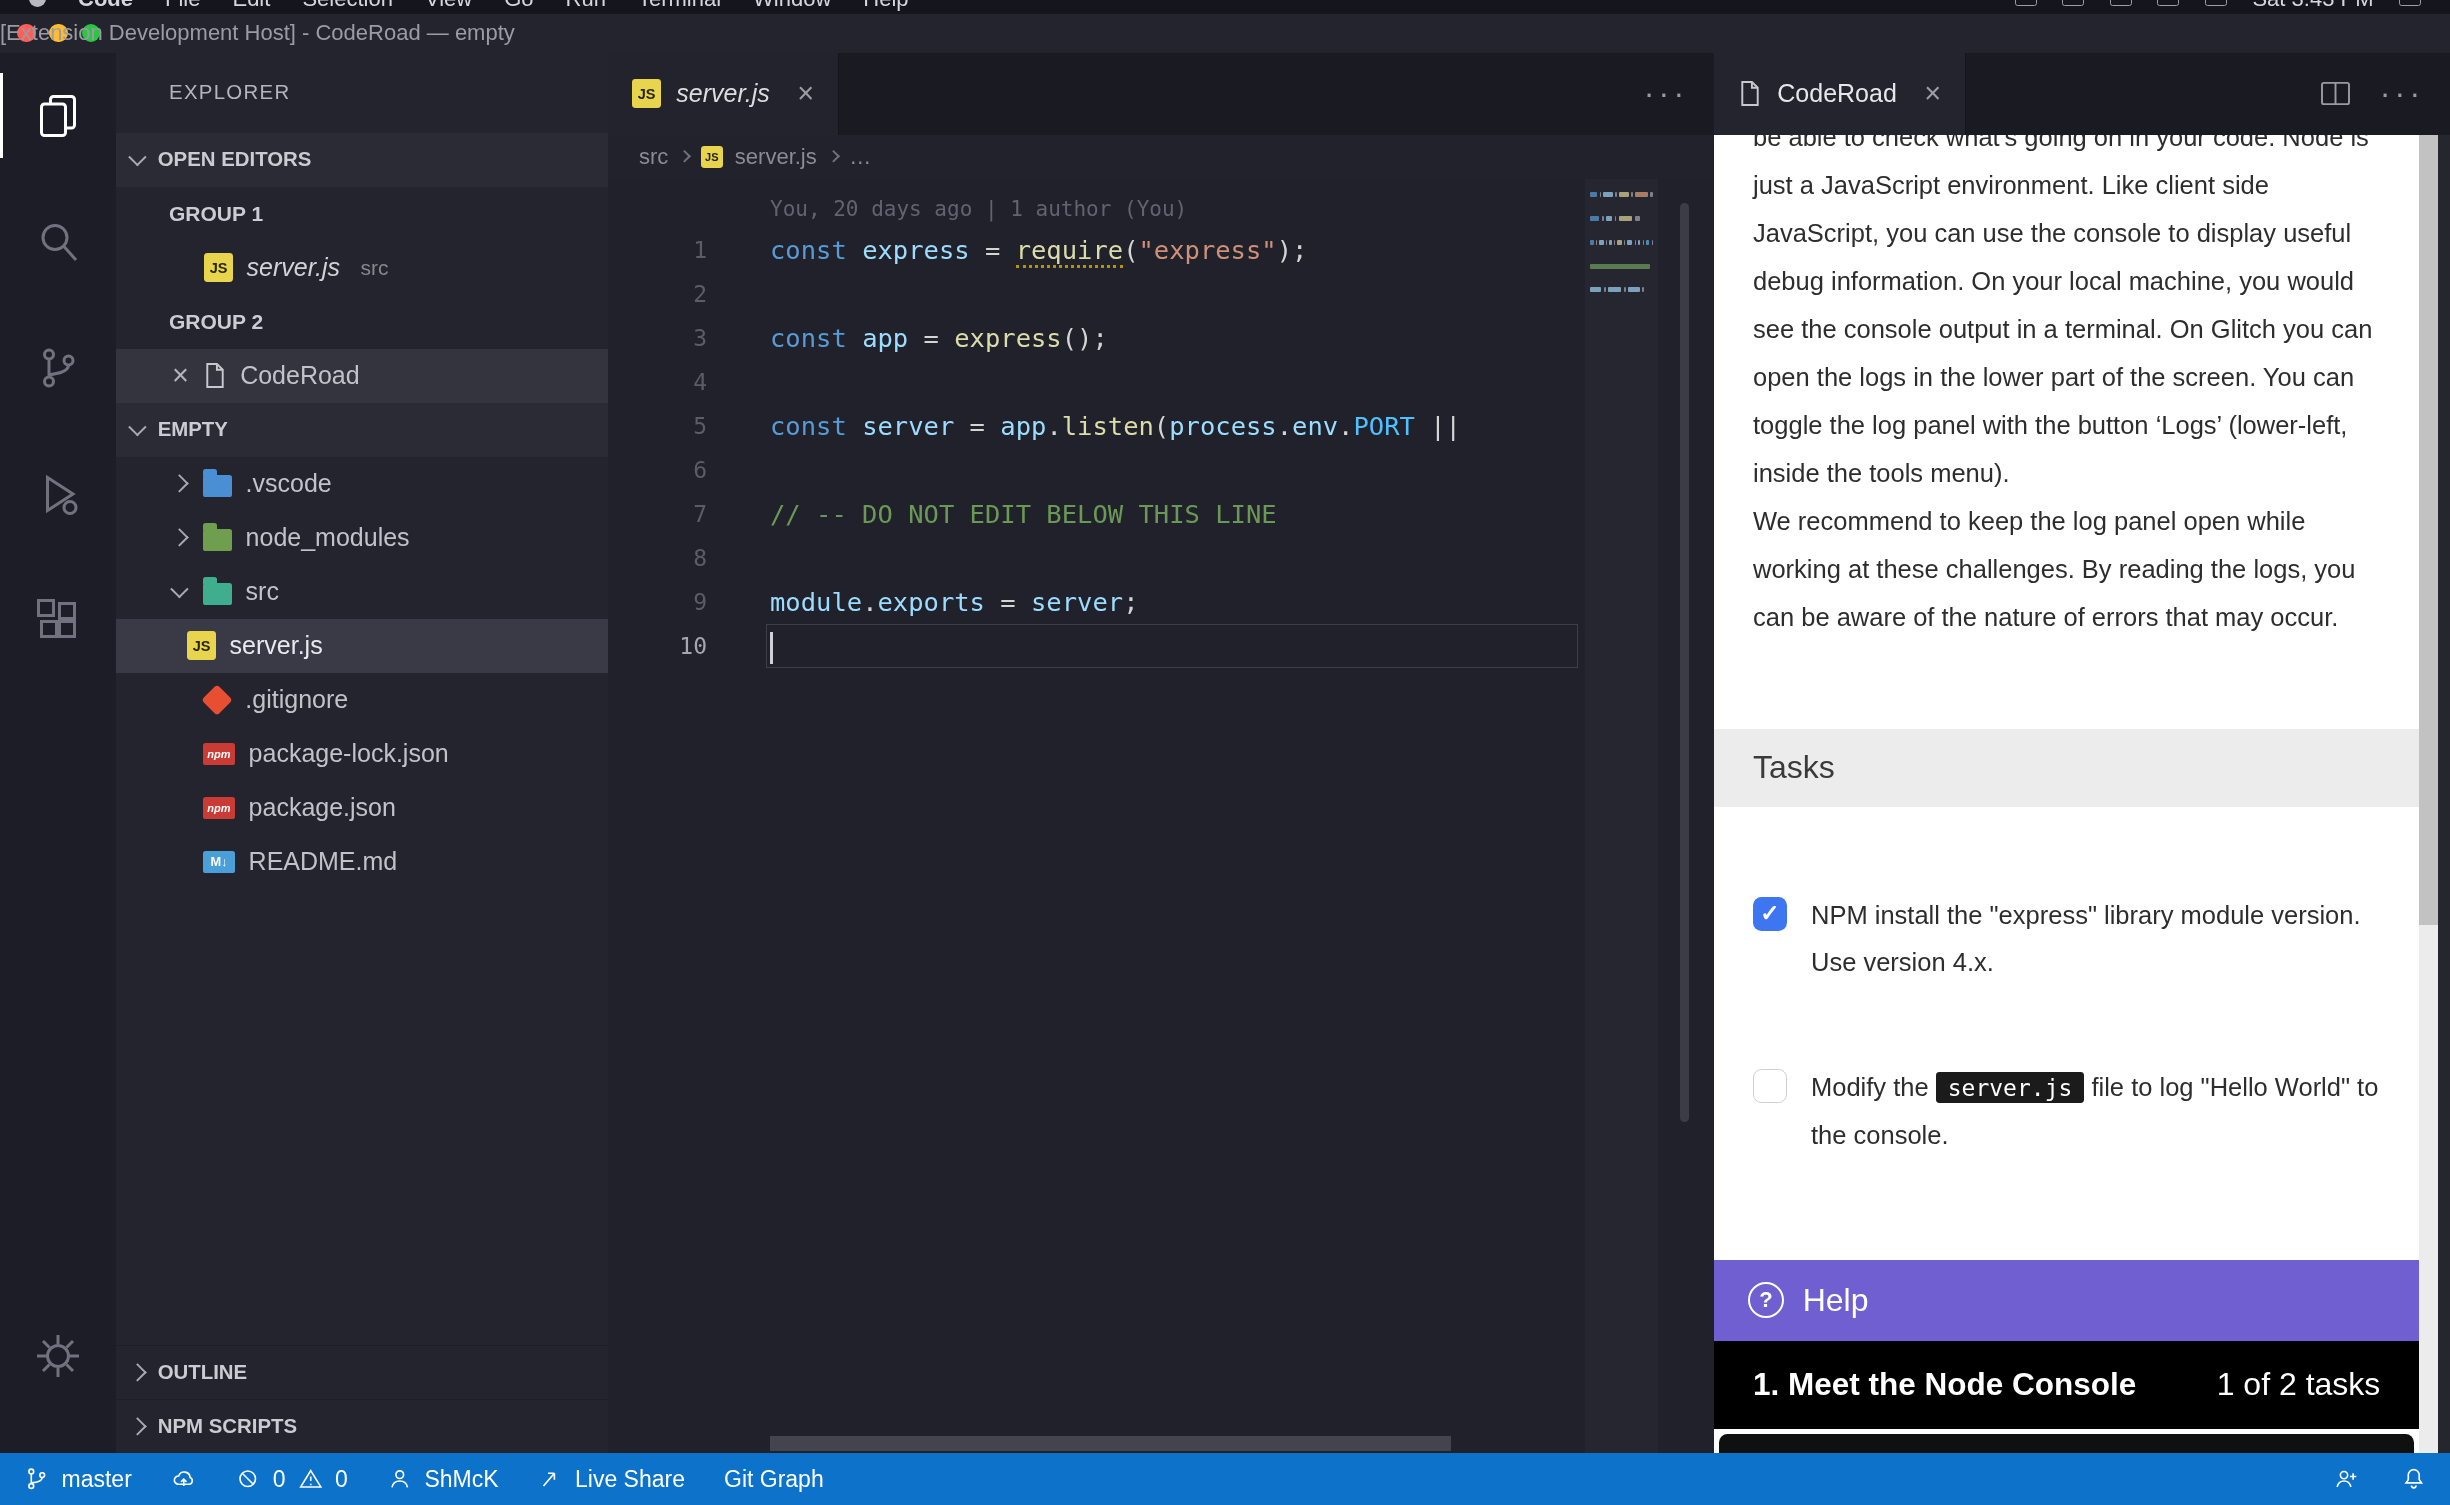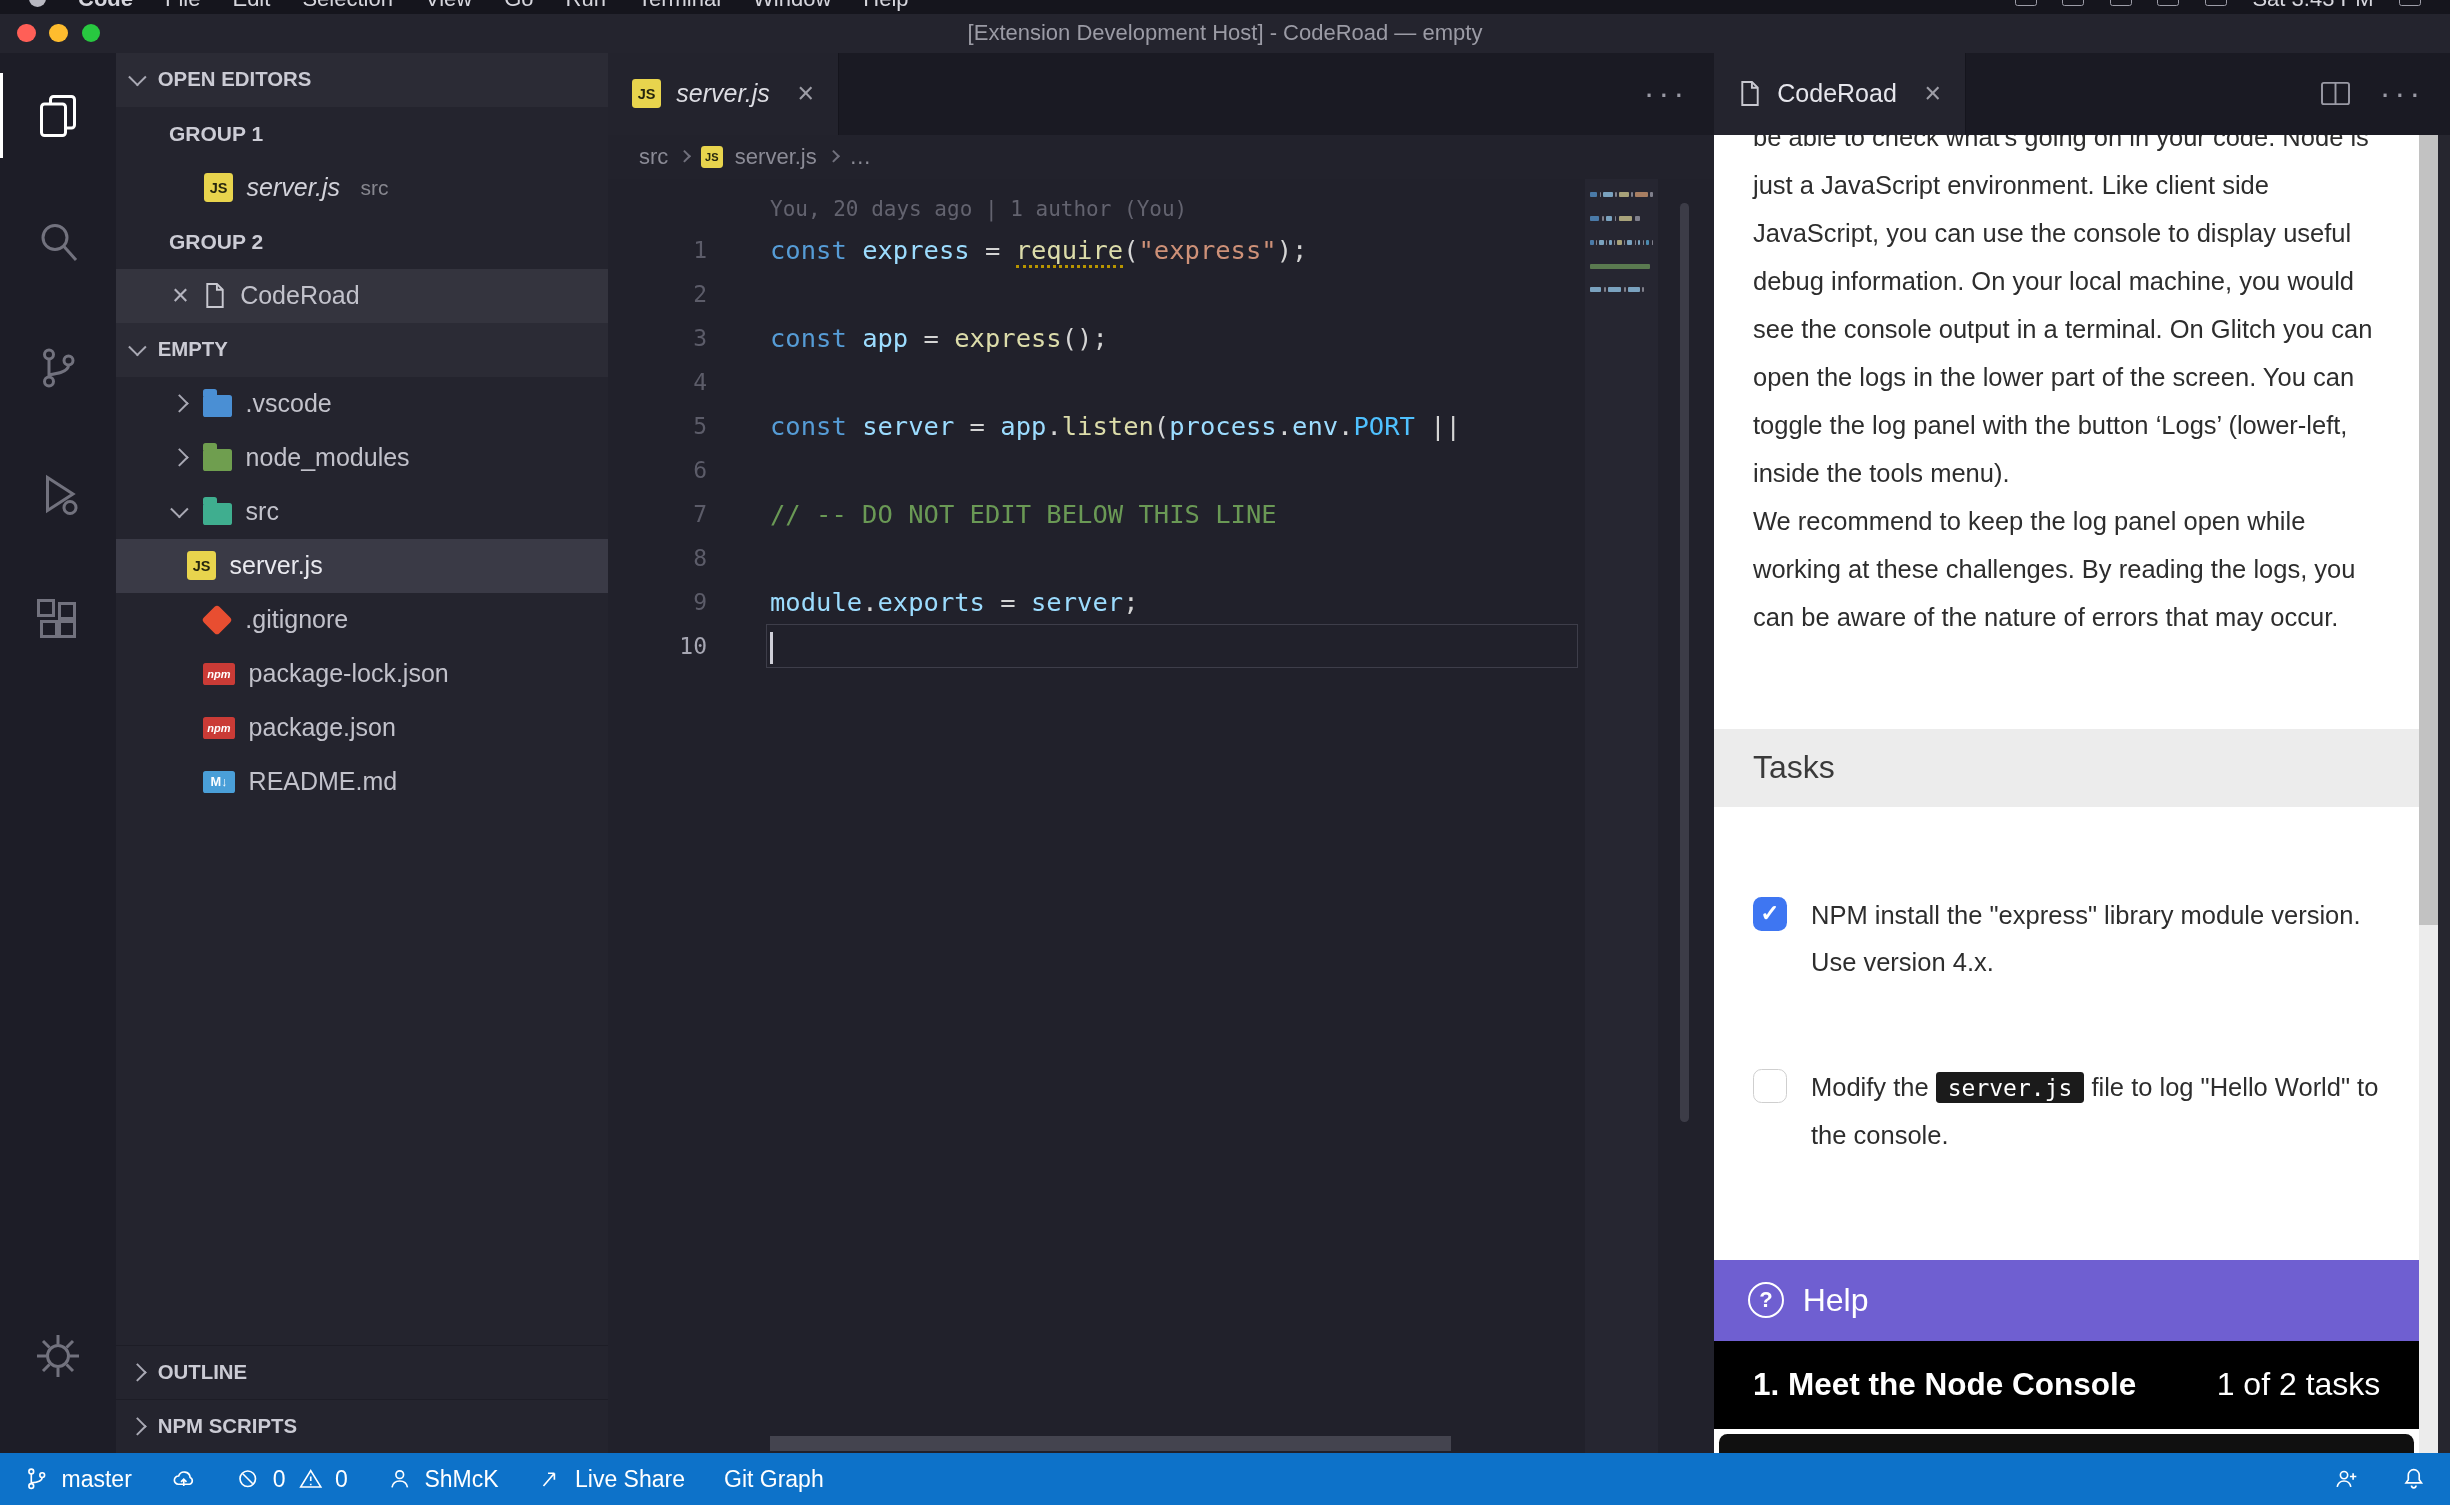--- a/index.html
+++ b/index.html
@@ -13,21 +13,21 @@
   .menubar-inner .mb-item.first { font-weight:bold; }
   .mb-apple { width:17px; height:17px; border-radius:50%; background:#b9b9c2; flex:none; }
   .mb-right { margin-left:auto; display:flex; align-items:center; gap:25.5px; }
   .mb-icon { width:22px; height:15.3px; border:1.7px solid #9d9da8; border-radius:2.6px; }
 
   
   .titlebar { height:39px; background:#24242e; position:relative; display:flex; align-items:center; }
   .lights { display:flex; gap:13.6px; padding-left:17px; }
   .light { width:18.7px; height:18.7px; border-radius:50%; }
   .light.red { background:#ff5f57; } .light.yellow { background:#febc2e; } .light.green { background:#28c840; }
-  .win-title { position:absolute; left:0; right:0; text-align:center; color:#9b9ba5; font-size:22px; }
+  .win-title { position:absolute; left:0; right:0; text-align:left; color:#9b9ba5; font-size:22px; }
 
   
   .main { display:flex; height:1400px; }
 
   
   .activitybar { width:116px; background:#1d1d27; display:flex; flex-direction:column; align-items:center; flex:none; }
   .ab-item { width:116px; height:126px; display:flex; align-items:center; justify-content:center; color:#72727e; position:relative; }
   .ab-item.active { color:#fff; }
   .ab-item.active::before { content:""; position:absolute; left:0; top:20.4px; bottom:20.4px; width:3.4px; background:#fff; }
   .ab-item svg { width:48px; height:48px; stroke:currentColor; fill:none; stroke-width:2; }
@@ -206,20 +206,21 @@
       </div>
       <div class="ab-item ab-settings">
         <svg viewBox="0 0 32 32">
             <circle cx="16" cy="16" r="7"></circle>
             <path d="M16 2v6 M16 24v6 M2 16h6 M24 16h6 M6 6l4.3 4.3 M21.7 21.7L26 26 M26 6l-4.3 4.3 M10.3 21.7L6 26"></path>
           </svg>
       </div>
     </nav>
 
     <aside class="sidebar">
+      <div class="sidebar-title">EXPLORER</div>
 
       <div class="section-row">
         <span class="chev down"></span>
         <span>OPEN EDITORS</span>
       </div>
 
       <div class="row group-label">
         <span>GROUP 1</span>
       </div>
       <div class="row oe-item">

